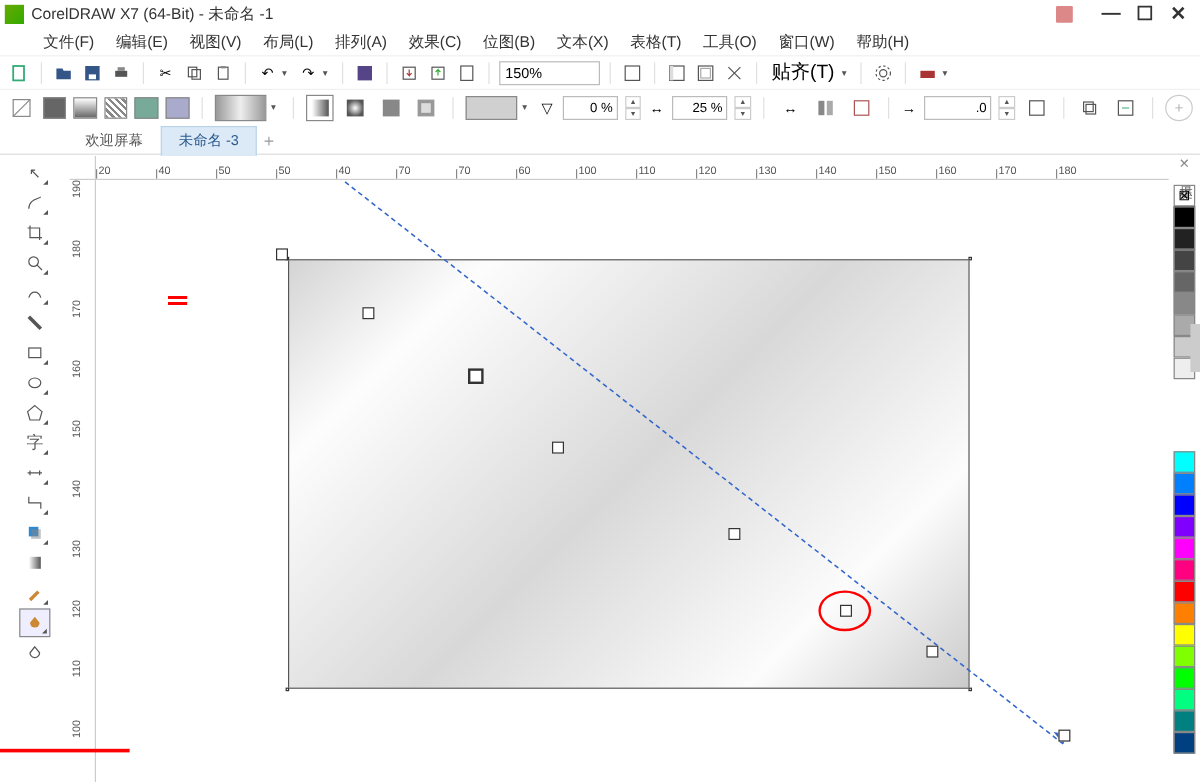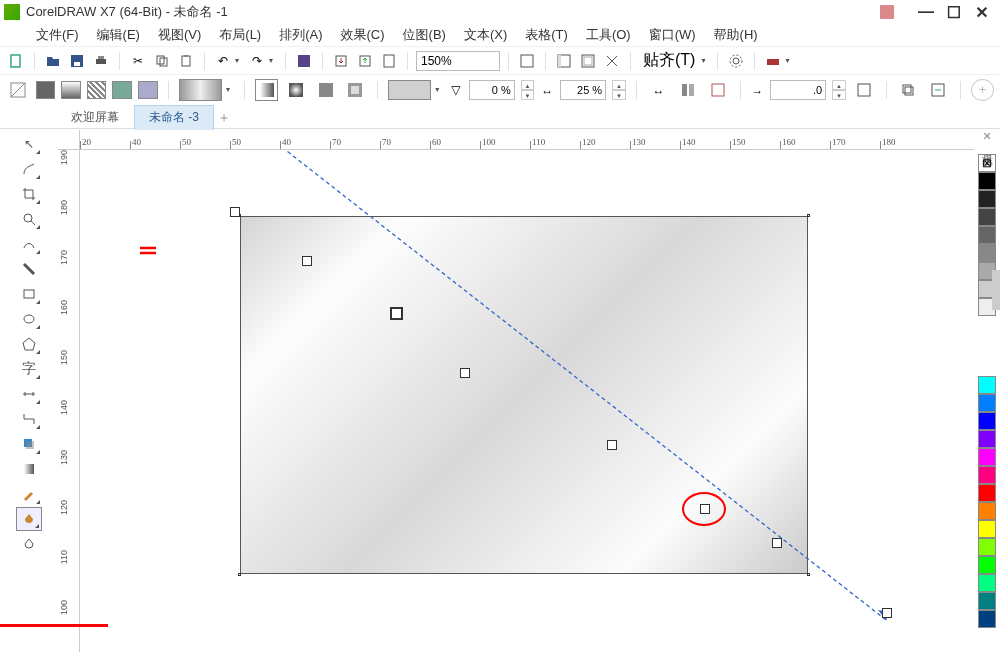--- a/index.html
+++ b/index.html
@@ -40,21 +40,21 @@
 .workarea { position: absolute; top: 130px; left: 0; right: 0; bottom: 0; display: flex; }
 .toolbox { width: 58px; background: #fff; display: flex; flex-direction: column; align-items: center; padding-top: 2px; }
 .tool-btn { width: 26px; height: 24px; display: flex; align-items: center; justify-content: center; color: #555; position: relative; margin-bottom: 1px; }
 .tool-btn.active { border: 1px solid #888; background: #eef; }
 .tool-flyout { position: absolute; right: 2px; bottom: 2px; width: 0; height: 0; border-left: 4px solid transparent; border-bottom: 4px solid #555; }
 
 .canvas-area { flex: 1; position: relative; background: #fff; }
 .ruler-h { position: absolute; top: 0; left: 22px; right: 26px; height: 20px; background: #fff; border-bottom: 1px solid #ccc; display: flex; font-size: 9px; color: #555; overflow: hidden; }
 .ruler-h .tick { width: 50px; position: relative; }
 .ruler-h .tick::after { content: ''; position: absolute; left: 0; bottom: 0; width: 1px; height: 8px; background: #888; }
-.ruler-h .tick span { position: absolute; bottom: 2px; left: 2px; font-family: Liberation Serif, serif; }
+.ruler-h .tick span { position: absolute; bottom: 2px; left: 2px; }
 .ruler-v { position: absolute; top: 20px; left: 0; bottom: 0; width: 22px; background: #fff; border-right: 1px solid #ccc; font-size: 9px; color: #555; }
 .ruler-v .tick { height: 50px; position: relative; }
 .ruler-v .tick span { position: absolute; left: 1px; top: 0; writing-mode: vertical-rl; transform: rotate(180deg); }
 .ruler-corner { position: absolute; top: 0; left: 0; width: 22px; height: 20px; background: #fff; border-right: 1px solid #ccc; border-bottom: 1px solid #ccc; }
 .ruler-unit { position: absolute; top: 4px; right: 6px; font-size: 10px; color: #777; }
 
 .canvas { position: absolute; top: 20px; left: 22px; right: 26px; bottom: 0; background: #fff; overflow: hidden; }
 .shape { position: absolute; left: 160px; top: 66px; width: 568px; height: 358px; background: linear-gradient(135deg,#d4d4d4 0%,#fdfdfd 18%, #d8d8d8 50%, #fcfcfc 80%, #cacaca 100%); border: 1px solid #555; }
 .corner-handle { position: absolute; width: 3px; height: 3px; border: 1px solid #333; background: #fff; }
 .grad-node { position: absolute; width: 10px; height: 10px; border: 1.5px solid #333; background: #fff; }

